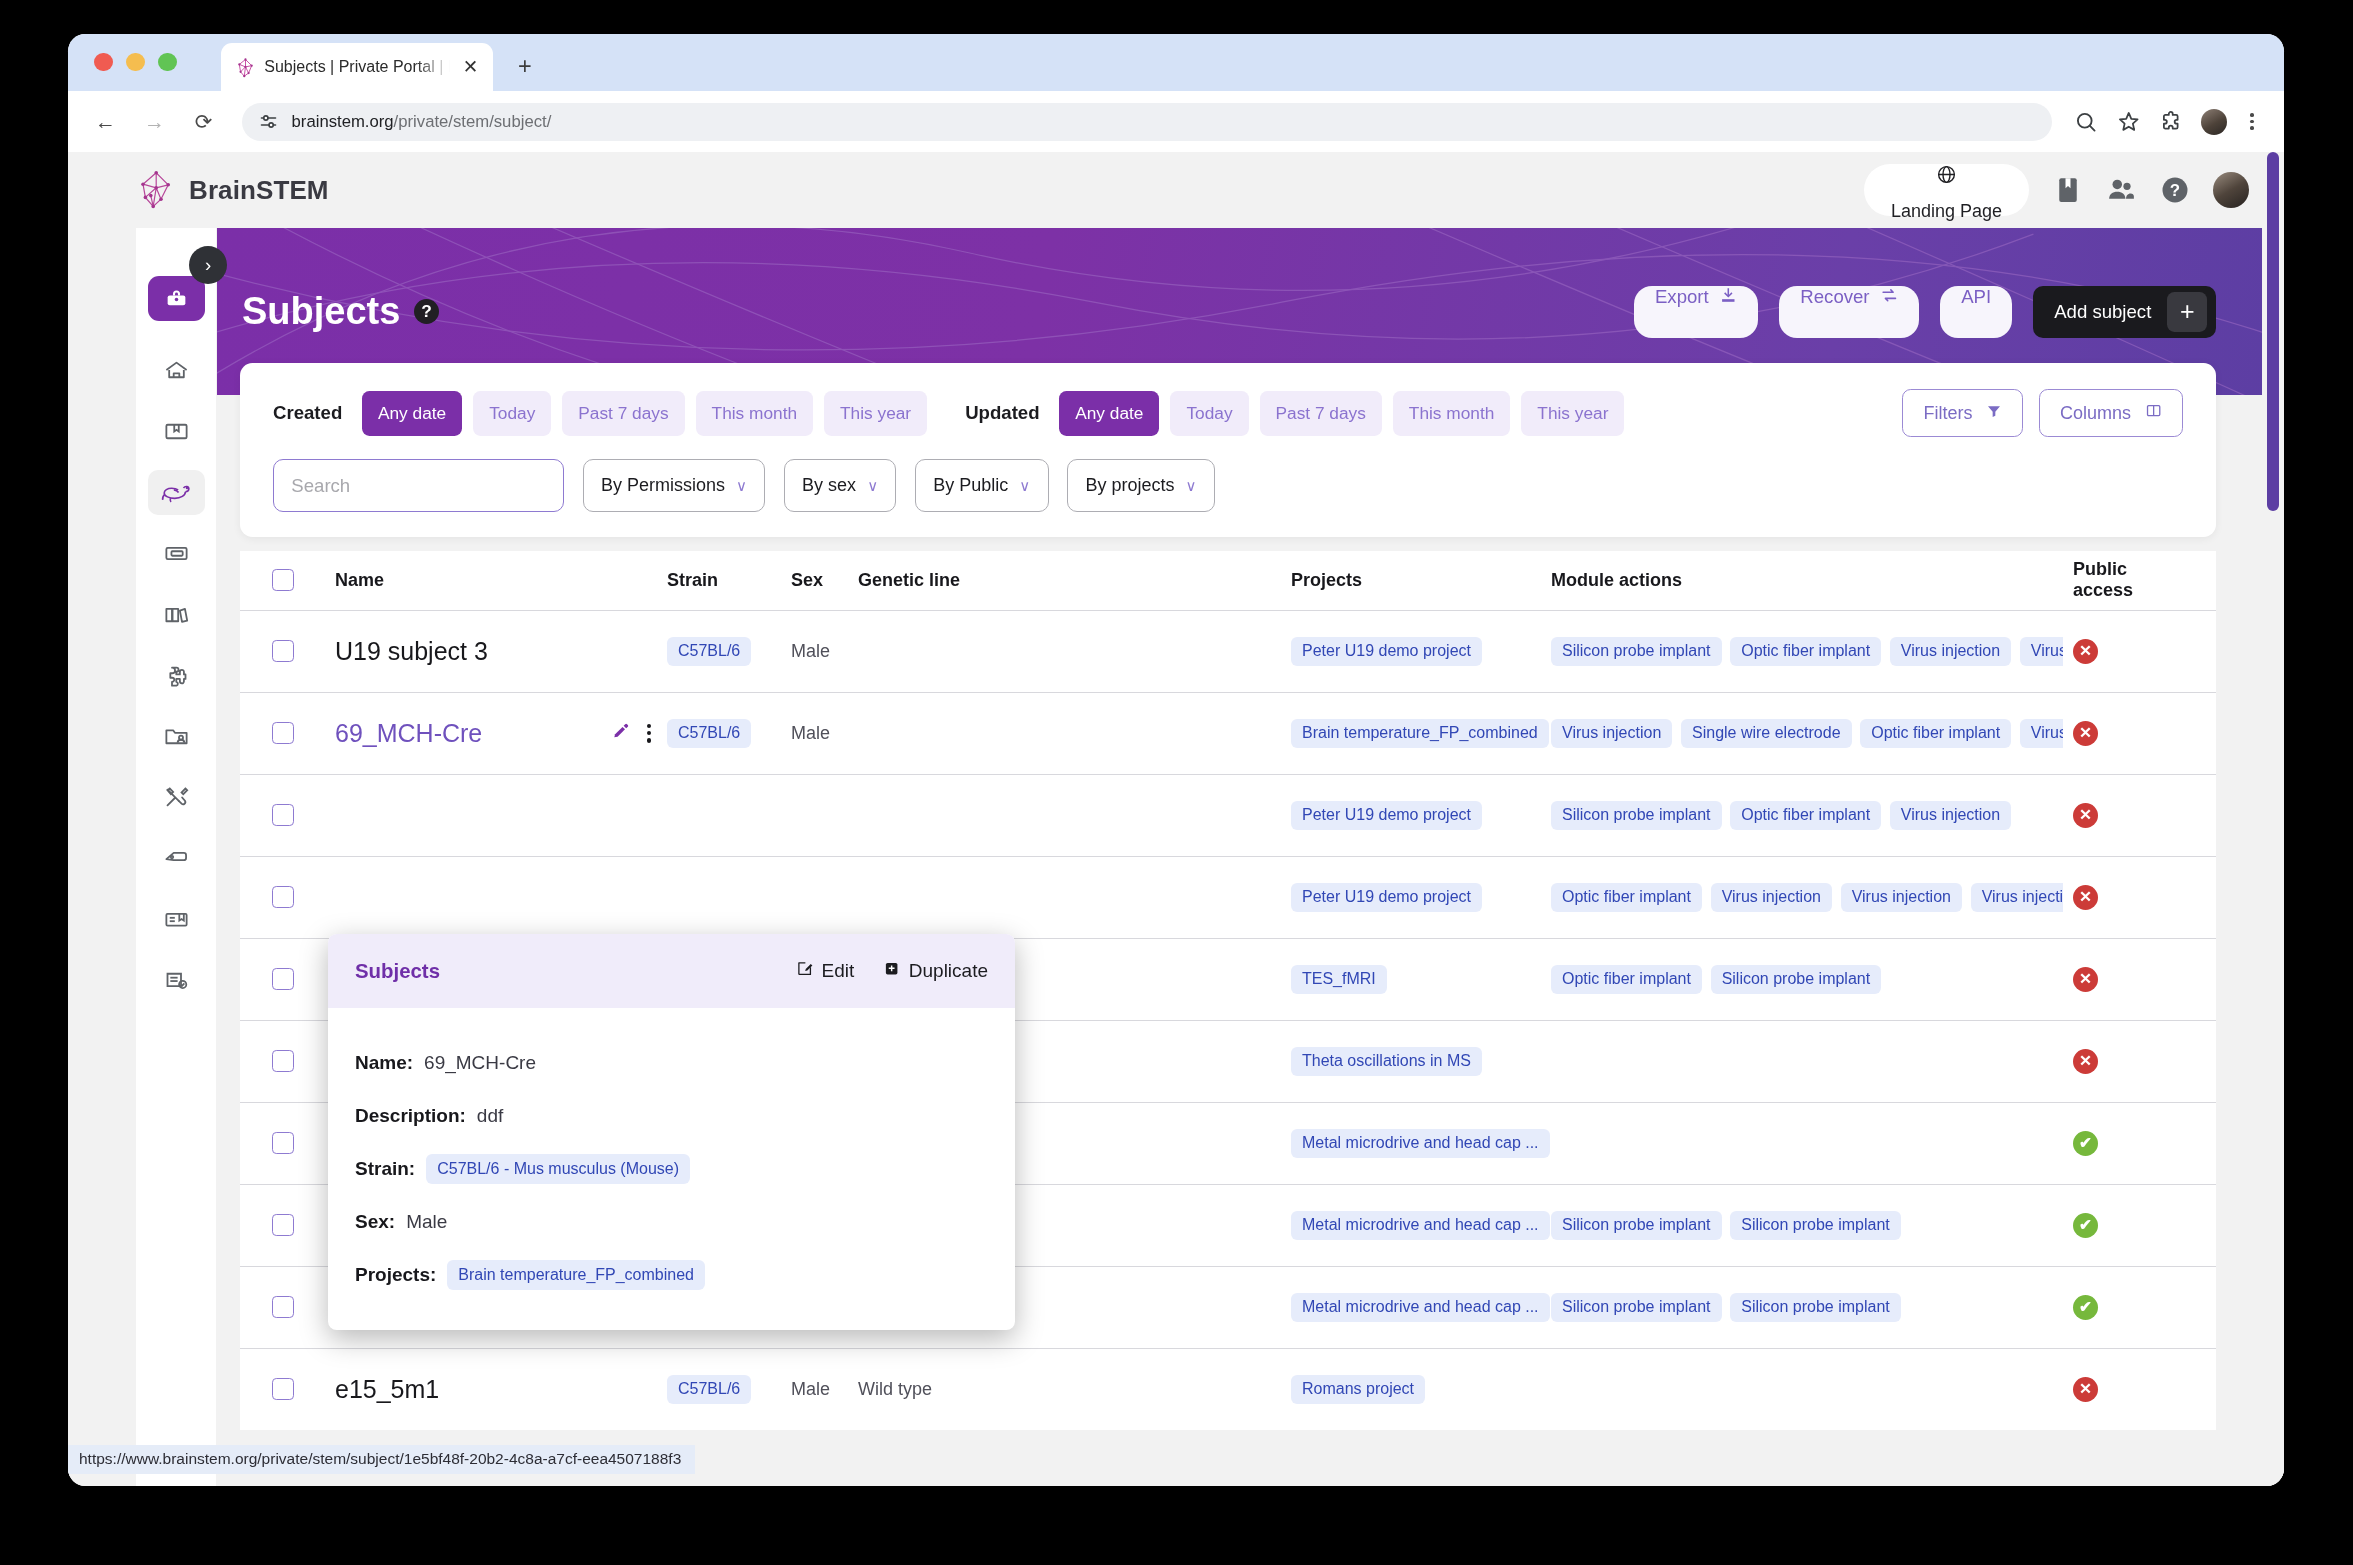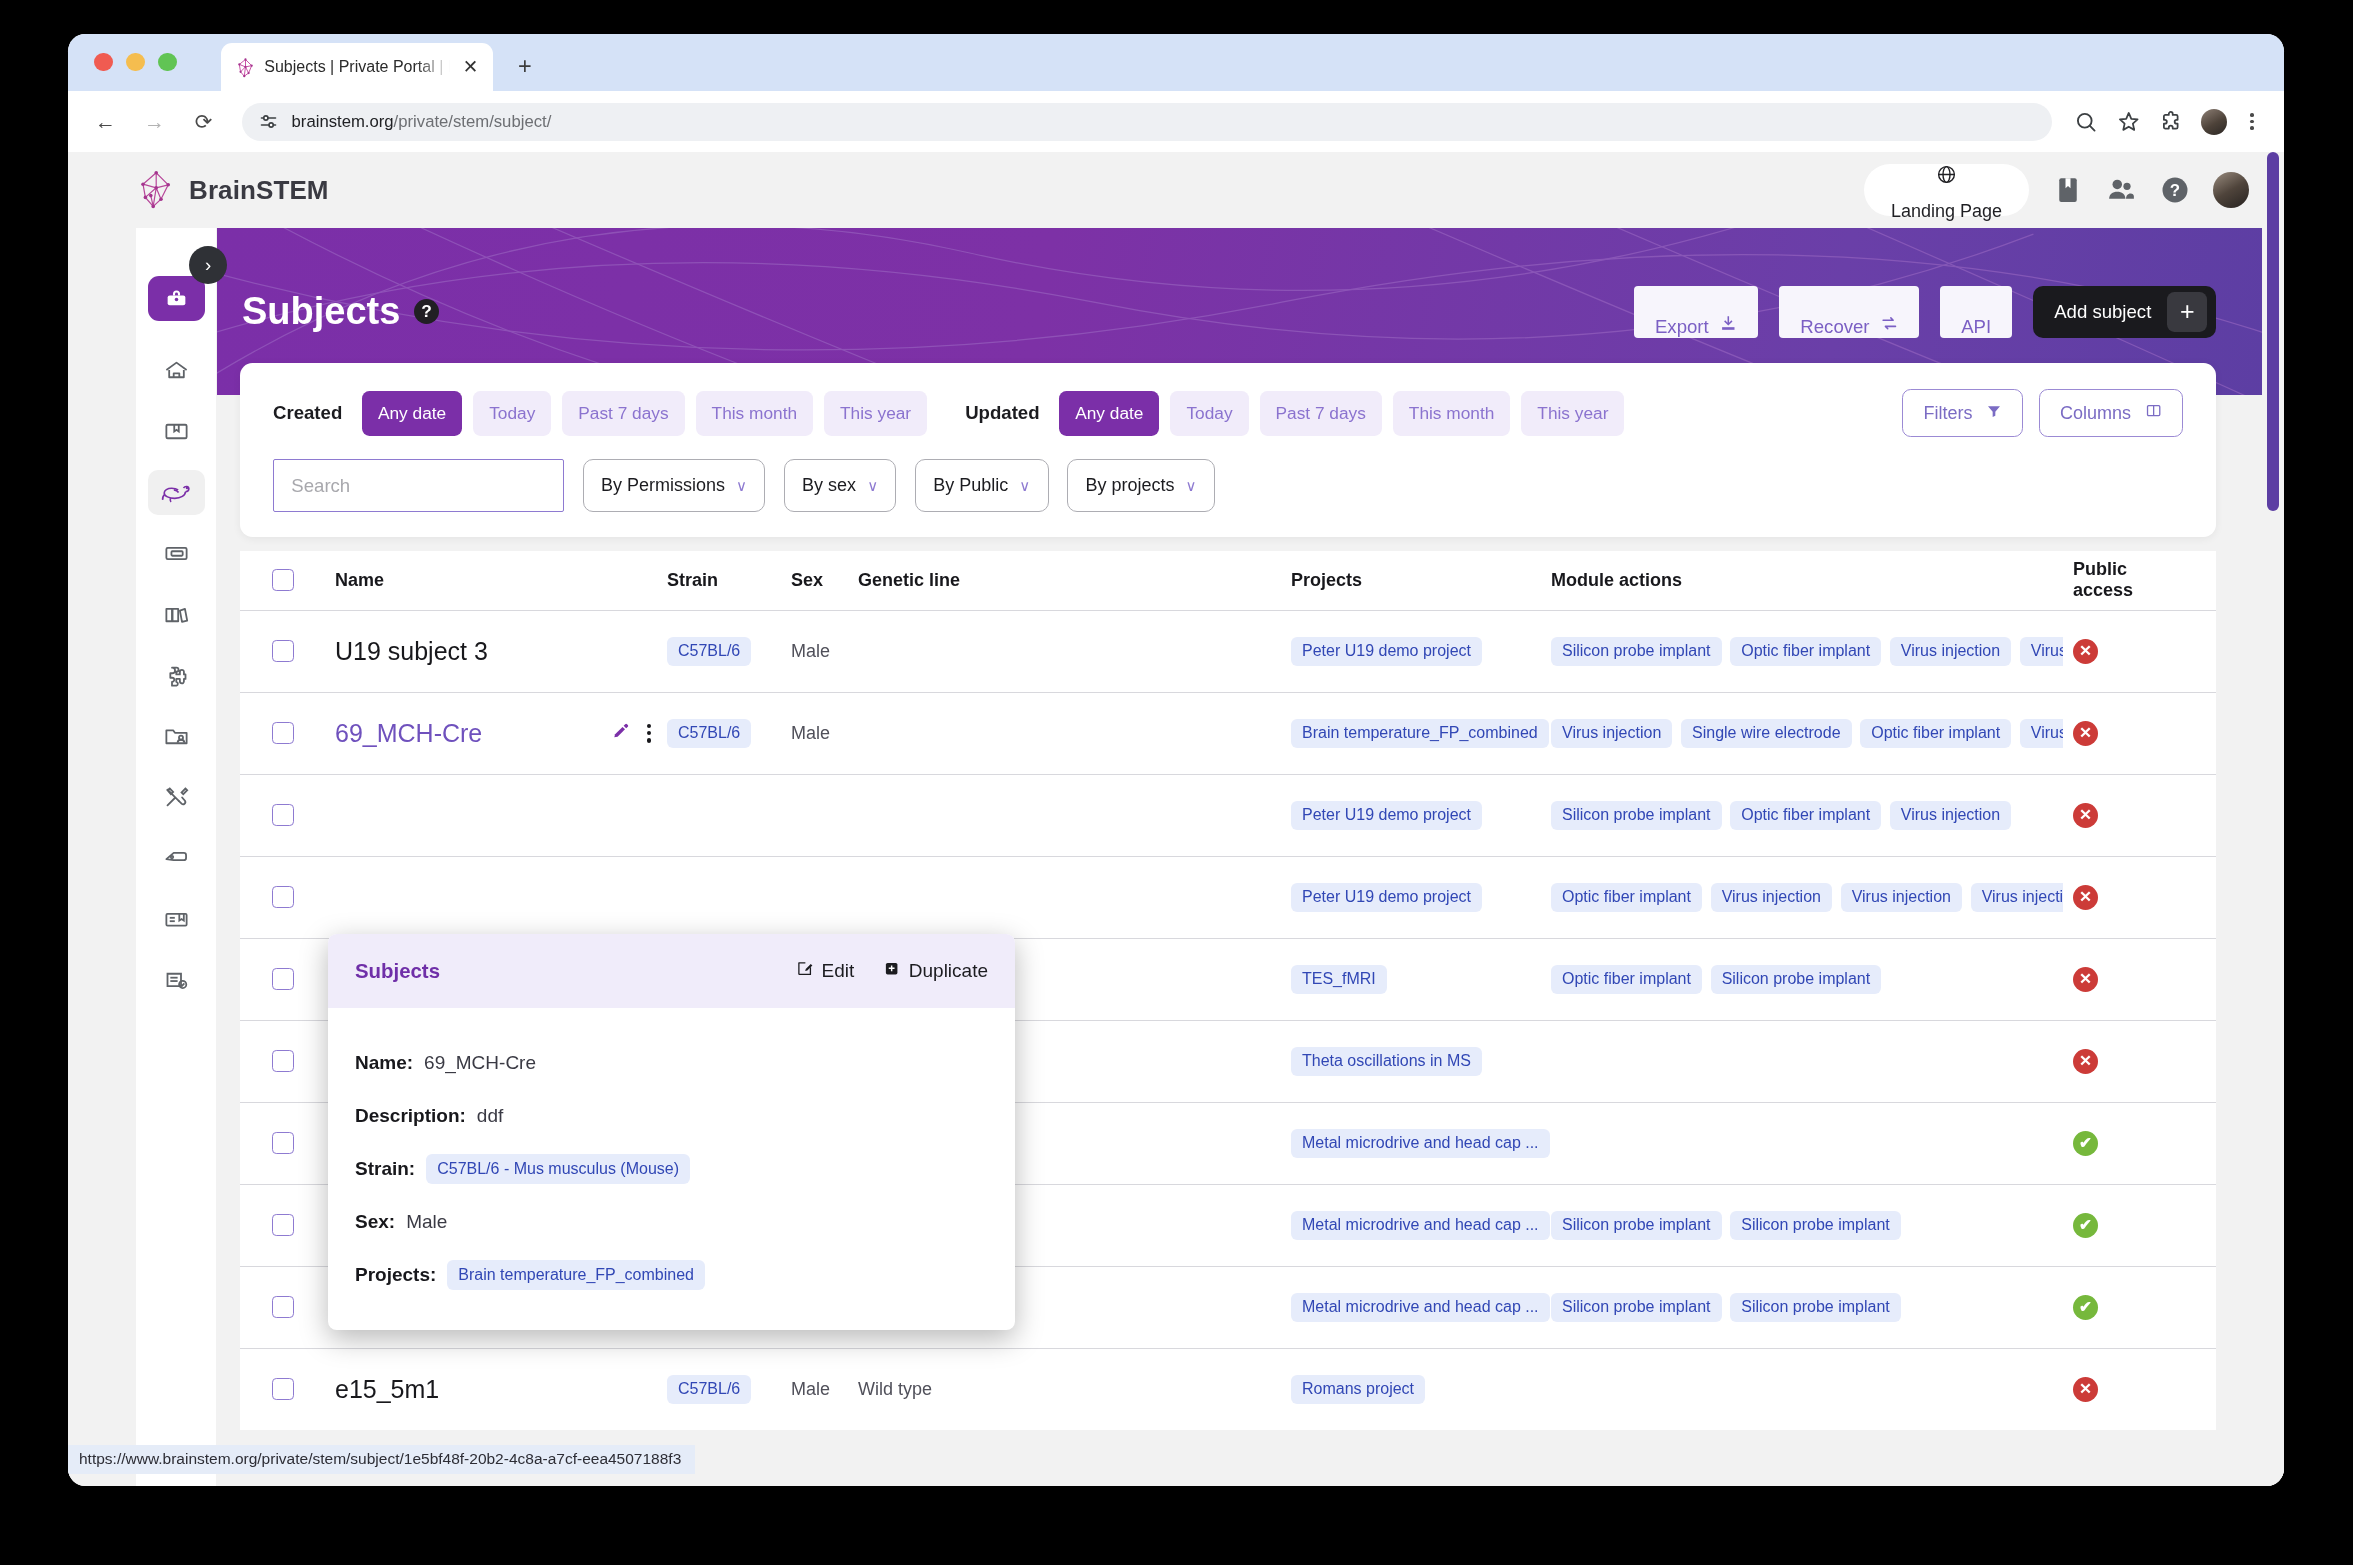--- a/index.html
+++ b/index.html
@@ -193,24 +193,24 @@
   }
   .help-badge {
     width: 25px; height: 25px; border-radius: 50%;
     background: #211f24; color: #fff;
     font-size: 17.3px; font-weight: 700;
     display: flex; align-items: center; justify-content: center;
     cursor: pointer;
   }
   .banner-actions { margin-left: auto; display: flex; align-items: center; gap: 21px; }
   .btn-light {
-    height: 52px; border-radius: 4px; background: #f7f5fc;
+    height: 52px; border-radius: 18px; background: #f7f5fc;
     color: #7b5fc4; font-size: 18.6px; border: none;
     padding: 0 21px; cursor: pointer;
-    display: flex; align-items: flex-end; gap: 10px;
+    display: flex; align-items: flex-start; gap: 10px;
     font-family: "Liberation Sans", sans-serif;
   }
   .btn-dark {
     height: 52px; border-radius: 10px; background: #1a1a1e;
     color: #fff; font-size: 18.6px; border: none;
     padding: 0 8.7px 0 21px; cursor: pointer;
     display: flex; align-items: center; gap: 16px;
     font-family: "Liberation Sans", sans-serif;
   }
   .plus-box {
@@ -245,21 +245,21 @@
   .outline-btn {
     height: 48px; border-radius: 8.7px;
     background: #fff; border: 1.2px solid #9b8ad4;
     color: #7b6cc4; font-size: 18px; cursor: pointer;
     padding: 0 20px; display: flex; align-items: center; gap: 13.6px;
     font-family: "Liberation Sans", sans-serif;
   }
   .filter-row-2 { display: flex; align-items: center; gap: 18.6px; margin-top: 22px; }
   .search-input {
     width: 291px; height: 53px;
-    border: 1.2px solid #8e7ad1; border-radius: 2px;
+    border: 1.2px solid #8e7ad1; border-radius: 10px;
     font-size: 18.6px; padding: 0 17.3px; color: #1c1c20;
     outline: none;
     font-family: "Liberation Sans", sans-serif;
     background: #fff;
   }
   .search-input::placeholder { color: #a8a8ad; }
   .select-btn {
     height: 53px; border-radius: 10px;
     background: #fff; border: 1.2px solid #adadb3;
     color: #1c1c20; font-size: 18px; cursor: pointer;

